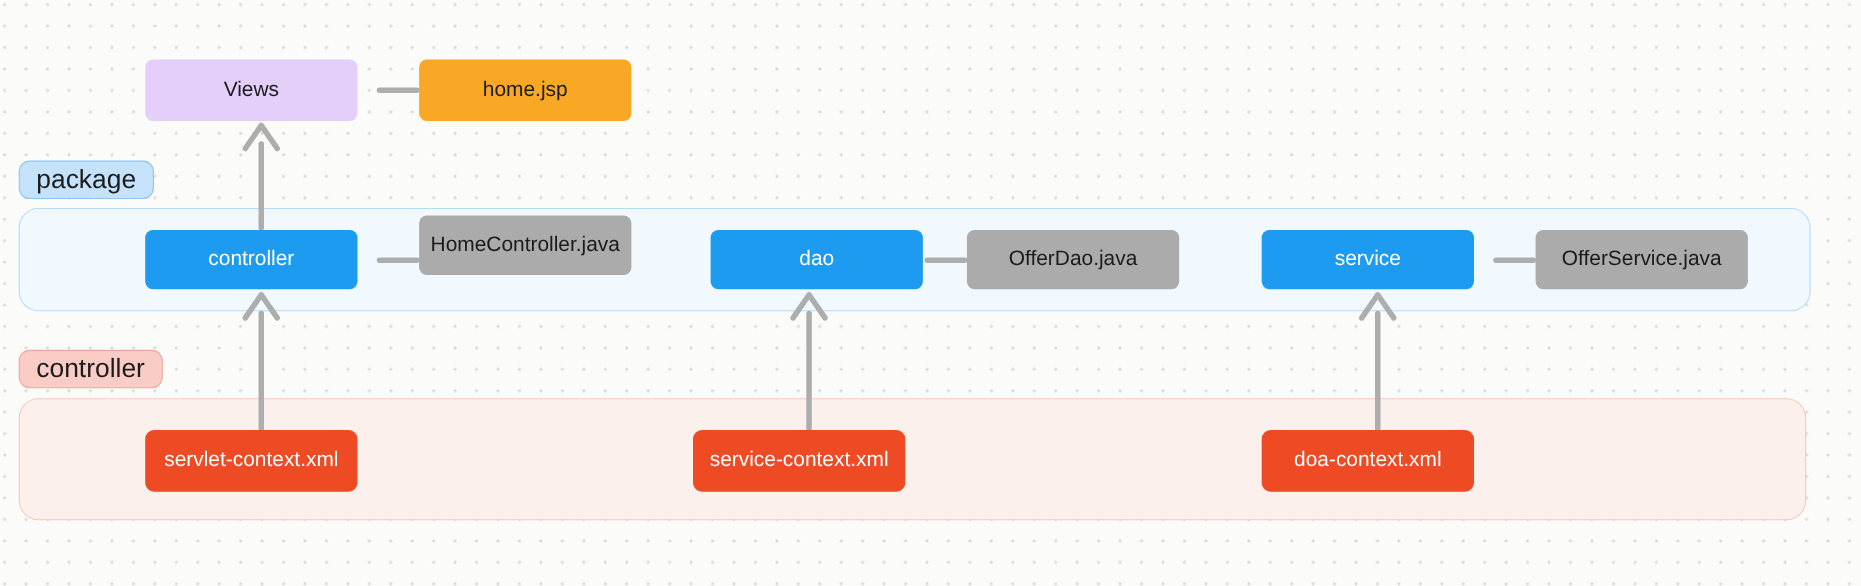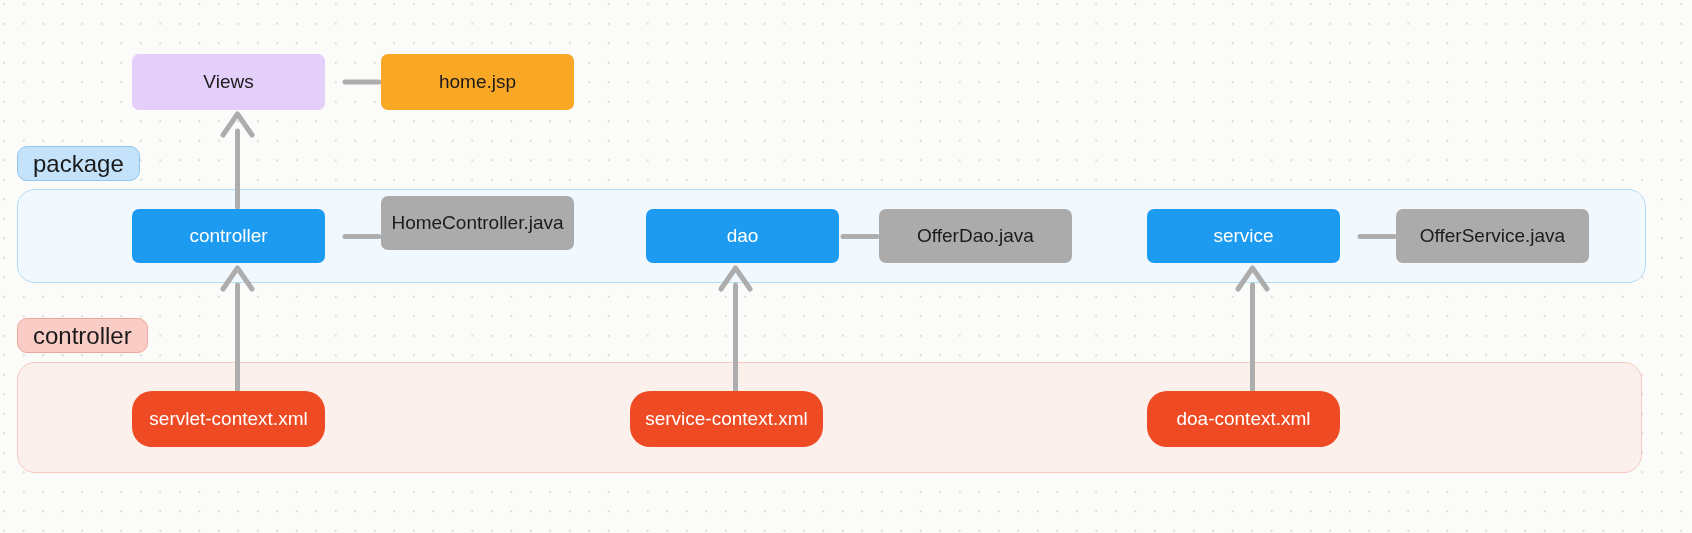--- a/index.html
+++ b/index.html
@@ -42,21 +42,21 @@
   .node {
     position:absolute; width:193px; height:56px; border-radius:7px;
     display:flex; align-items:center; justify-content:center;
     font-size:19px; color:var(--text-dark); z-index:3;
   }
   .node.h54 { height:54px; }
   .purple { background:var(--node-purple); }
   .orange { background:var(--node-orange); }
   .blue   { background:var(--node-blue); color:var(--text-light); }
   .gray   { background:var(--node-gray); }
-  .red    { background:var(--node-red); color:var(--text-light); border-radius:20px; }
+  .red    { background:var(--node-red); color:var(--text-light); border-radius:8px; }
   svg.wires { position:absolute; inset:0; z-index:2; pointer-events:none; }
   svg.wires * { stroke:var(--connector); stroke-width:5; fill:none;
     stroke-linecap:round; stroke-linejoin:round; }
 </style>
 </head>
 <body>
 
 <div class="canvas">
 
   <div class="group group-blue"></div>

